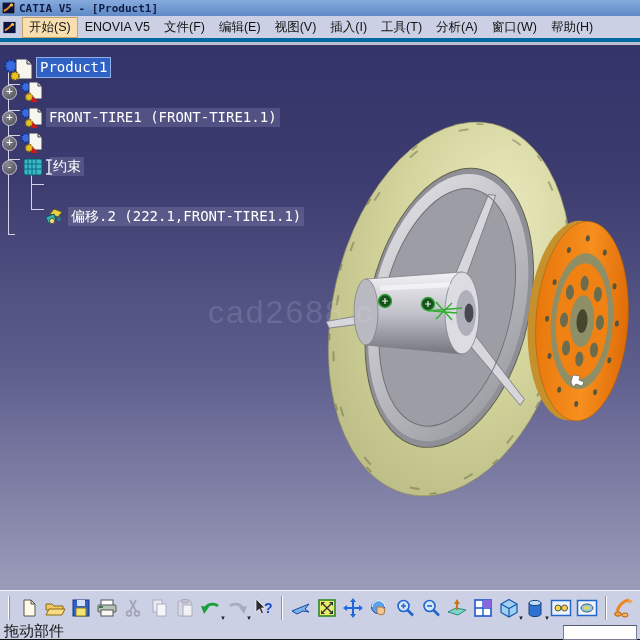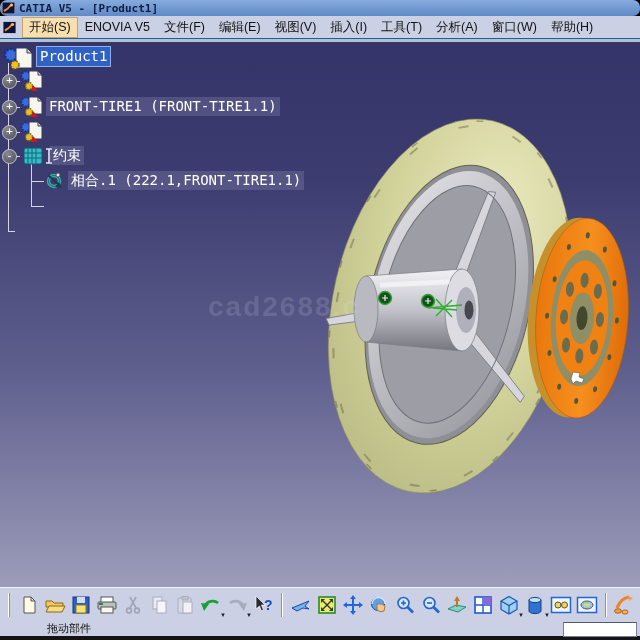--- a/index.html
+++ b/index.html
@@ -1,47 +1,47 @@
 <!DOCTYPE html>
 <html><head>
 <meta charset="utf-8">
 <style>
   html,body{margin:0;padding:0;width:640px;height:640px;overflow:hidden;
     font-family:"Liberation Sans",sans-serif;background:#000;}
   .app{width:640px;height:640px;display:flex;flex-direction:column;}
 
   
   .titlebar{height:16px;background:linear-gradient(#86abdd,#5f8ac6);
-    display:flex;align-items:center;padding:0 2px;flex:0 0 16px;border-radius:7px;}
+    display:flex;align-items:center;padding:0 2px;flex:0 0 16px;}
   .logo{width:13px;height:12px;margin-right:4px;flex:0 0 13px;}
   .title-text{font-family:"DejaVu Sans Mono",monospace;font-weight:bold;
     font-size:11px;color:#101c46;white-space:nowrap;}
 
   
   .menubar{height:22px;background:#ccd0e4;display:flex;align-items:center;
-    padding:0 3px;flex:0 0 22px;border-bottom:1px solid #0369a1;}
+    padding:0 3px;flex:0 0 22px;border-bottom:4px solid #0369a1;}
   .menubar .logo{width:16px;height:15px;margin-right:6px;}
   .menu-item{font-size:12.5px;color:#111;padding:2px 7px;white-space:nowrap;cursor:default;}
   .menu-item.active{background:#f7dfb0;border:1px solid #c8a168;padding:1px 6px;}
 
   .menustrip{height:3px;background:#b9bdd3;border-bottom:1px solid #3a3a5c;flex:0 0 3px;}
 
   
   .viewport{position:relative;flex:0 0 544px;height:544px;
     background:linear-gradient(#34346a 0%,#3c3c70 25%,#5f5f8e 60%,#9c9cba 100%);
     overflow:hidden;}
   .scene{position:absolute;left:0;top:0;z-index:1;}
   .watermark{position:absolute;left:208px;top:248px;z-index:2;
-    font-size:28px;font-weight:bold;letter-spacing:2px;color:rgba(235,235,245,.14);
+    font-size:32px;font-weight:normal;letter-spacing:2px;color:rgba(235,235,245,.14);
     pointer-events:none;}
 
   
   .tree{position:absolute;left:0;top:0;width:420px;height:100%;z-index:3;
     font-family:"DejaVu Sans Mono",monospace;}
-  .trow{position:absolute;height:22px;left:0;width:100%;}
+  .trow{position:absolute;height:22px;left:0;width:100%;margin-top:8px;}
   .tlabel{position:absolute;top:1px;line-height:19px;font-size:14px;color:#fff;
     background:rgba(185,185,220,.20);padding:0 3px;white-space:nowrap;cursor:default;}
   .tlabel.sel{background:#2f62c4;outline:1px solid #8fb0e8;}
   .tlabel.hot{background:#ee7c12;}
   .texp{position:absolute;width:13px;height:13px;border-radius:50%;
     background:radial-gradient(circle at 35% 30%,#8a8a92,#4a4a52);
     border:1px solid #c8c8d4;color:#fff;font-size:11px;line-height:12px;
     text-align:center;top:4px;cursor:default;}
   .ticon{position:absolute;top:0;}
   .tline{position:absolute;background:#d4d4e4;z-index:0;}
@@ -53,21 +53,21 @@
     margin:0 6px 0 2px;}
   .tsep{width:2px;height:24px;border-left:1px solid #8d91a8;border-right:1px solid #fff;
     margin:0 5px;}
   .tbtn{position:relative;width:24px;height:26px;display:flex;align-items:center;
     justify-content:center;margin:0 1px;cursor:default;flex:0 0 24px;}
   .tbtn .dd{position:absolute;right:-3px;bottom:0;font-size:6px;color:#222;}
 
   
   .statusbar{height:15px;background:#ccd0e4;display:flex;align-items:center;
     flex:0 0 15px;padding:0 4px;position:relative;}
-  .status-msg{font-size:11px;color:#111;margin-left:43px;}
+  .status-msg{font-size:15px;color:#111;}
   .cmd-input{position:absolute;right:3px;top:1px;width:68px;height:11px;
     border:1px solid #7a7e96;border-top-color:#55596e;background:#fff;font-size:10px;}
   .blackstrip{flex:0 0 7px;height:7px;background:#141414;}
 </style>
 </head>
 <body>
 
 <div class="app">
 
   <div class="titlebar">
@@ -253,31 +253,30 @@
       <div class="trow" style="top:102px">
         <span class="texp" style="left:2px">-</span>
         <svg class="ticon" style="left:22px" width="34" height="22">
           <rect x="2" y="3" width="18" height="16" rx="2" fill="#3cb8c8" stroke="#0a5a6a"></rect>
           <path d="M6,3 v16 M10,3 v16 M14,3 v16 M2,8 h18 M2,13 h18" stroke="#0a6a7a" stroke-width="1"></path>
           <path d="M24,4 h6 M27,4 v14 M24,18 h6" stroke="#e8e8f0" stroke-width="1.6" fill="none"></path>
         </svg>
         <span class="tlabel" style="left:50px">约束</span>
       </div>
 
-      <div class="trow" style="top:127px">
+
+      <div class="trow" style="top:152px">
         <svg class="ticon" style="left:44px" width="22" height="21">
-          <circle cx="10" cy="11" r="5.5" fill="none" stroke="#3ab2a2" stroke-width="3.4"></circle>
-          <circle cx="10" cy="11" r="5.5" fill="none" stroke="#1c6a80" stroke-width="1"></circle>
-          <path d="M4,5 L16,16" stroke="#203a55" stroke-width="2"></path>
-          <polygon points="15,12 18,18 11,17" fill="#203a55"></polygon>
-          <circle cx="14" cy="5" r="2" fill="#f0f0e0" stroke="#555"></circle>
-        </svg>
-        <span class="tlabel" style="left:68px">相合.1 (222.1,FRONT-TIRE1.1)</span>
-      </div>
-
+          <polygon points="10,3 18,6 14,11 6,8" fill="#e8d048" stroke="#6a5a10"></polygon>
+          <polygon points="2,11 10,8 12,14 4,17" fill="#3ab2a2" stroke="#14506a"></polygon>
+          <circle cx="8" cy="15" r="2.6" fill="#f4e070" stroke="#555"></circle>
+          <circle cx="15" cy="13" r="2" fill="#2a7a90"></circle>
+        </svg>
+        <span class="tlabel" style="left:68px">偏移.2 (222.1,FRONT-TIRE1.1)</span>
+      </div>
 
     </div>
   </div>
 
   <div class="toolbar">
     <span class="tgrip"></span>
 
     <span class="tbtn">
       <svg width="20" height="20">
         <path d="M5,2 h7 l4,4 v12 h-11 z" fill="#fffbe6" stroke="#555"></path>

